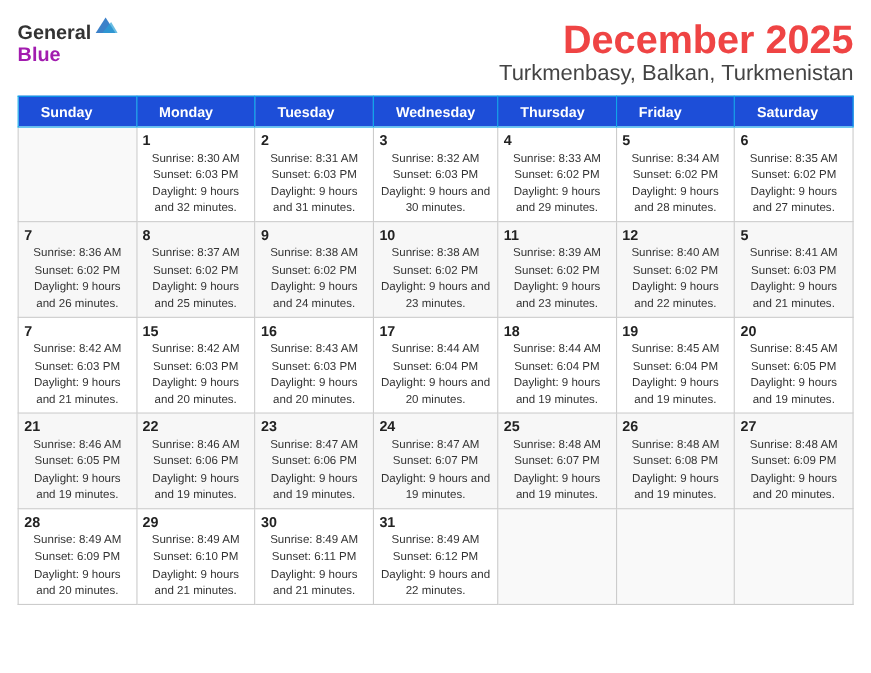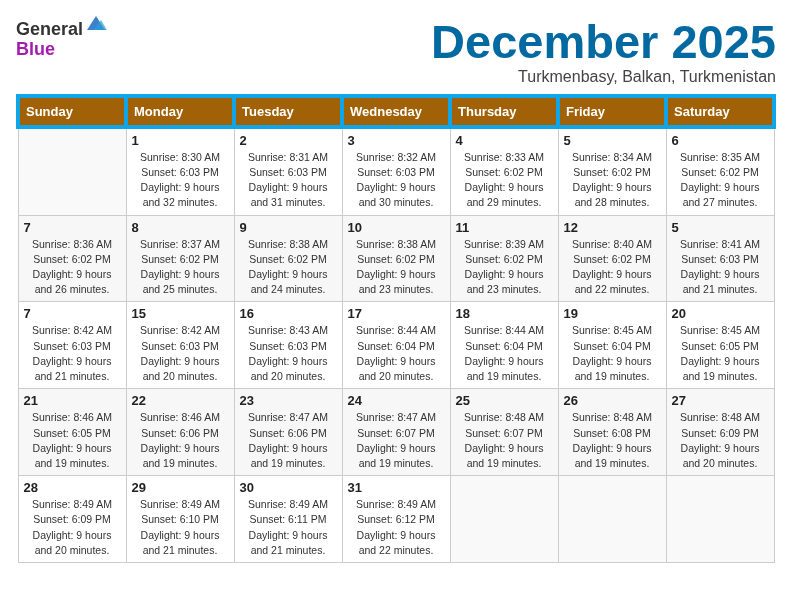--- a/index.html
+++ b/index.html
@@ -39,41 +39,41 @@
     .logo-icon {
       width: 22px;
       height: 22px;
       margin-left: 2px;
       margin-top: -8px;
     }
     .title-area {
       text-align: right;
     }
     .month-title {
-      font-size: 47px;
-      font-weight: bold;
-      color: #0369a1;
+      font-size: 36px;
+      font-weight: bold;
+      color: #ef4444;
       line-height: 1.1;
     }
     .location-title {
-      font-size: 16px;
+      font-size: 20px;
       color: #444;
     }
     .calendar {
       width: 100%;
       border-collapse: collapse;
       border: 1px solid #ccc;
     }
     .calendar th {
-      background: #a16207;
+      background: #1d4ed8;
       color: #fff;
       text-align: left;
-      padding: 6px 6px;
+      padding: 6px 20px;
       font-size: 13px;
-      border: 4px solid #0ea5e9;
+      border: 1px solid #0ea5e9;
     }
     .calendar td {
       vertical-align: top;
       padding: 4px 5px;
       border: 1px solid #ccc;
       width: 108px;
       min-height: 80px;
       font-size: 10.5px;
       color: #333;
       background: #fff;

